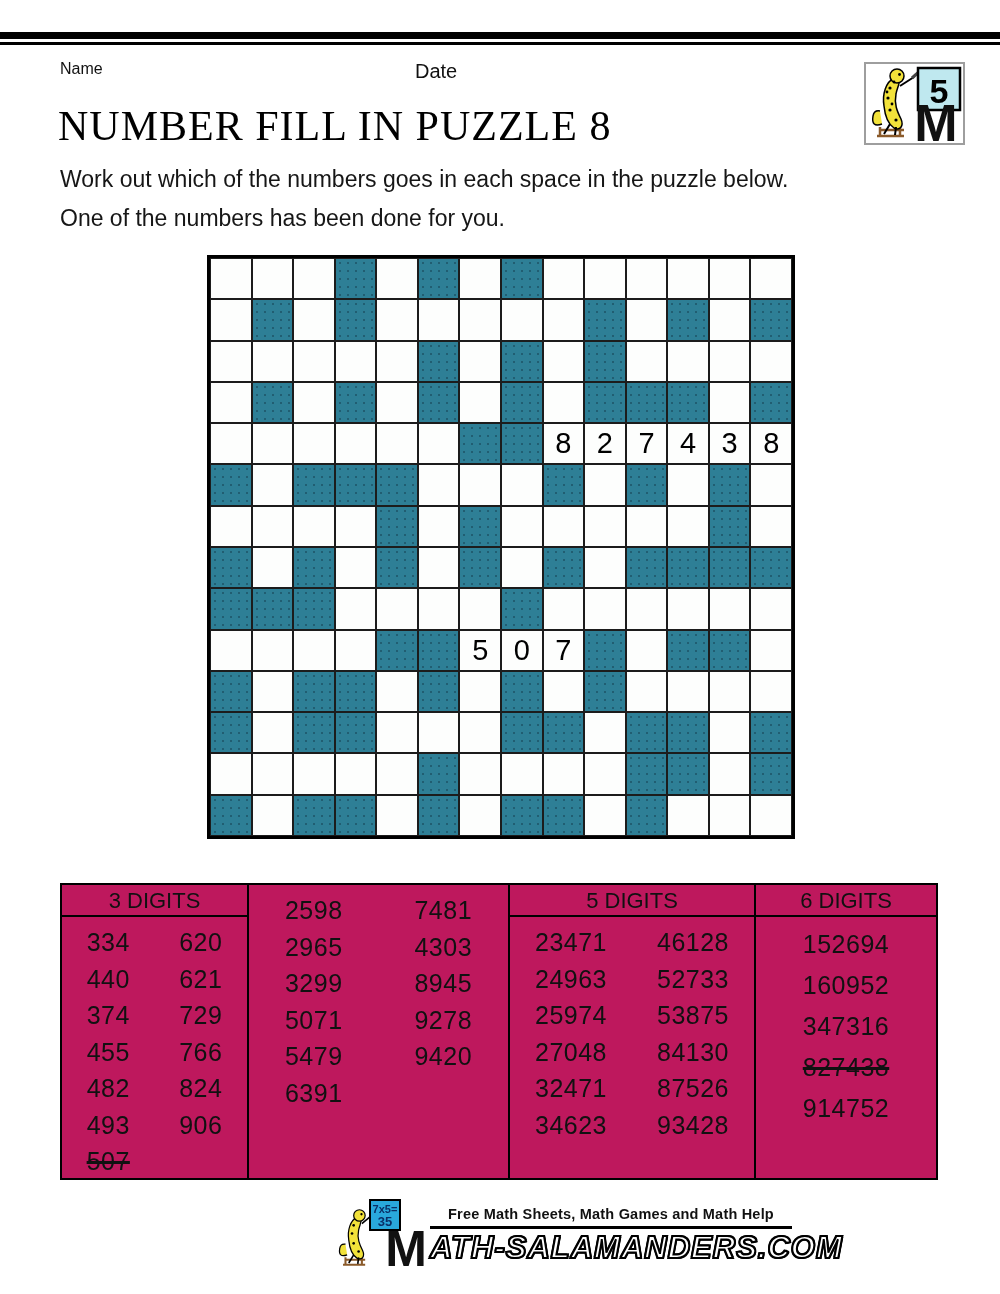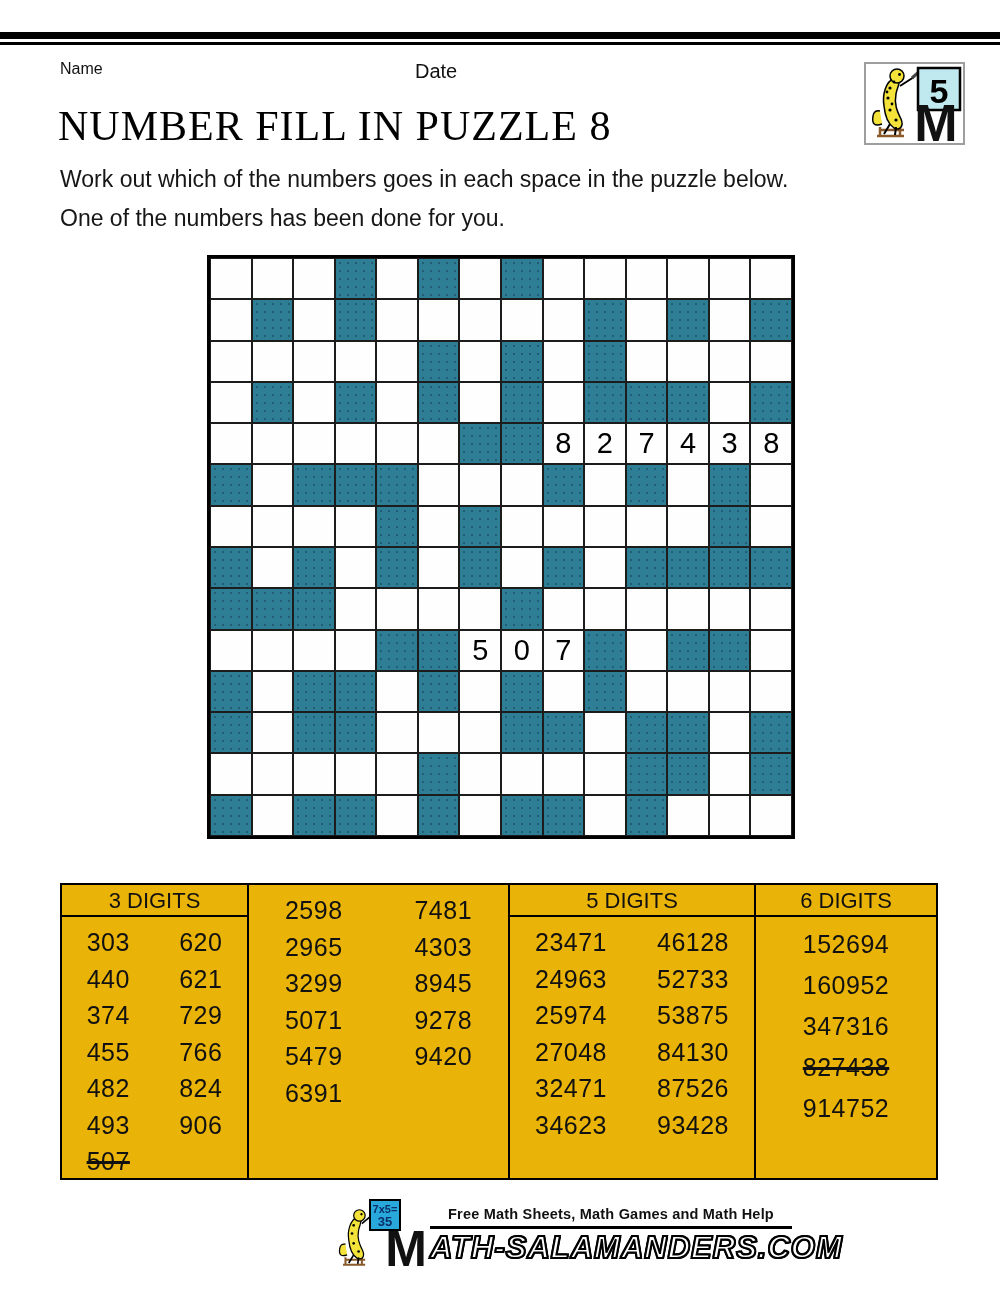--- a/index.html
+++ b/index.html
@@ -39,21 +39,21 @@
     font-size:29px; color:#000;
   }
   .cell.teal {
     background-color:#2e7f96;
     background-image:radial-gradient(#215e72 1.2px, transparent 1.3px);
     background-size:8px 8px;
   }
 
   .number-lists {
     position:absolute; left:60px; top:883px; width:878px; height:297px;
-    display:flex; border:2px solid #000; background:#eab308;
+    display:flex; border:2px solid #000; background:#be185d;
   }
   .group { border-right:2px solid #000; display:flex; flex-direction:column; }
   .group:last-child { border-right:none; }
   .group:nth-child(1) { width:187px; }
   .group:nth-child(2) { width:261px; }
   .group:nth-child(3) { width:246px; }
   .group:nth-child(4) { flex:1; }
   .group-header {
     height:32px; border-bottom:2px solid #000; text-align:center;
     font-size:22px; line-height:31px; color:#111;
@@ -321,21 +321,21 @@
     <div class="cell"></div>
     <div class="cell"></div>
     <div class="cell"></div>
   </div>
 
 <div class="number-lists">
     <div class="group">
       <div class="group-header">3 DIGITS</div>
       <div class="group-body">
         <div class="numcol">
-          <div class="num">303</div>
+          <div class="num">334</div>
           <div class="num">440</div>
           <div class="num">374</div>
           <div class="num">455</div>
           <div class="num">482</div>
           <div class="num">493</div>
           <div class="num struck">507</div>
         </div>
         <div class="numcol">
           <div class="num">620</div>
           <div class="num">621</div>

